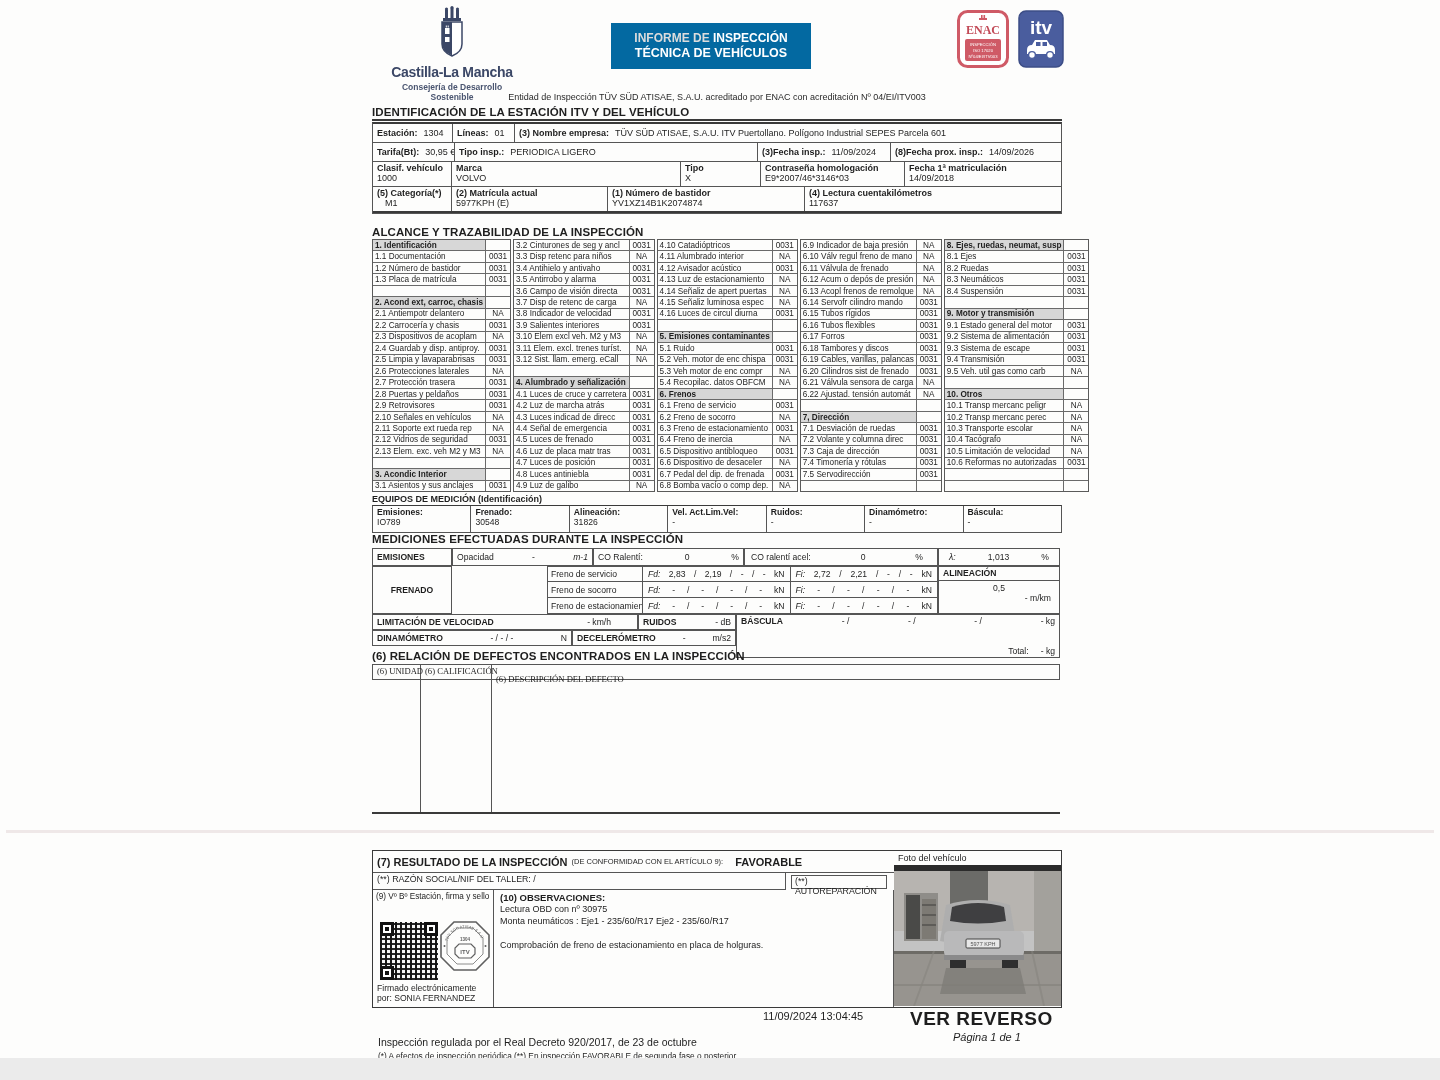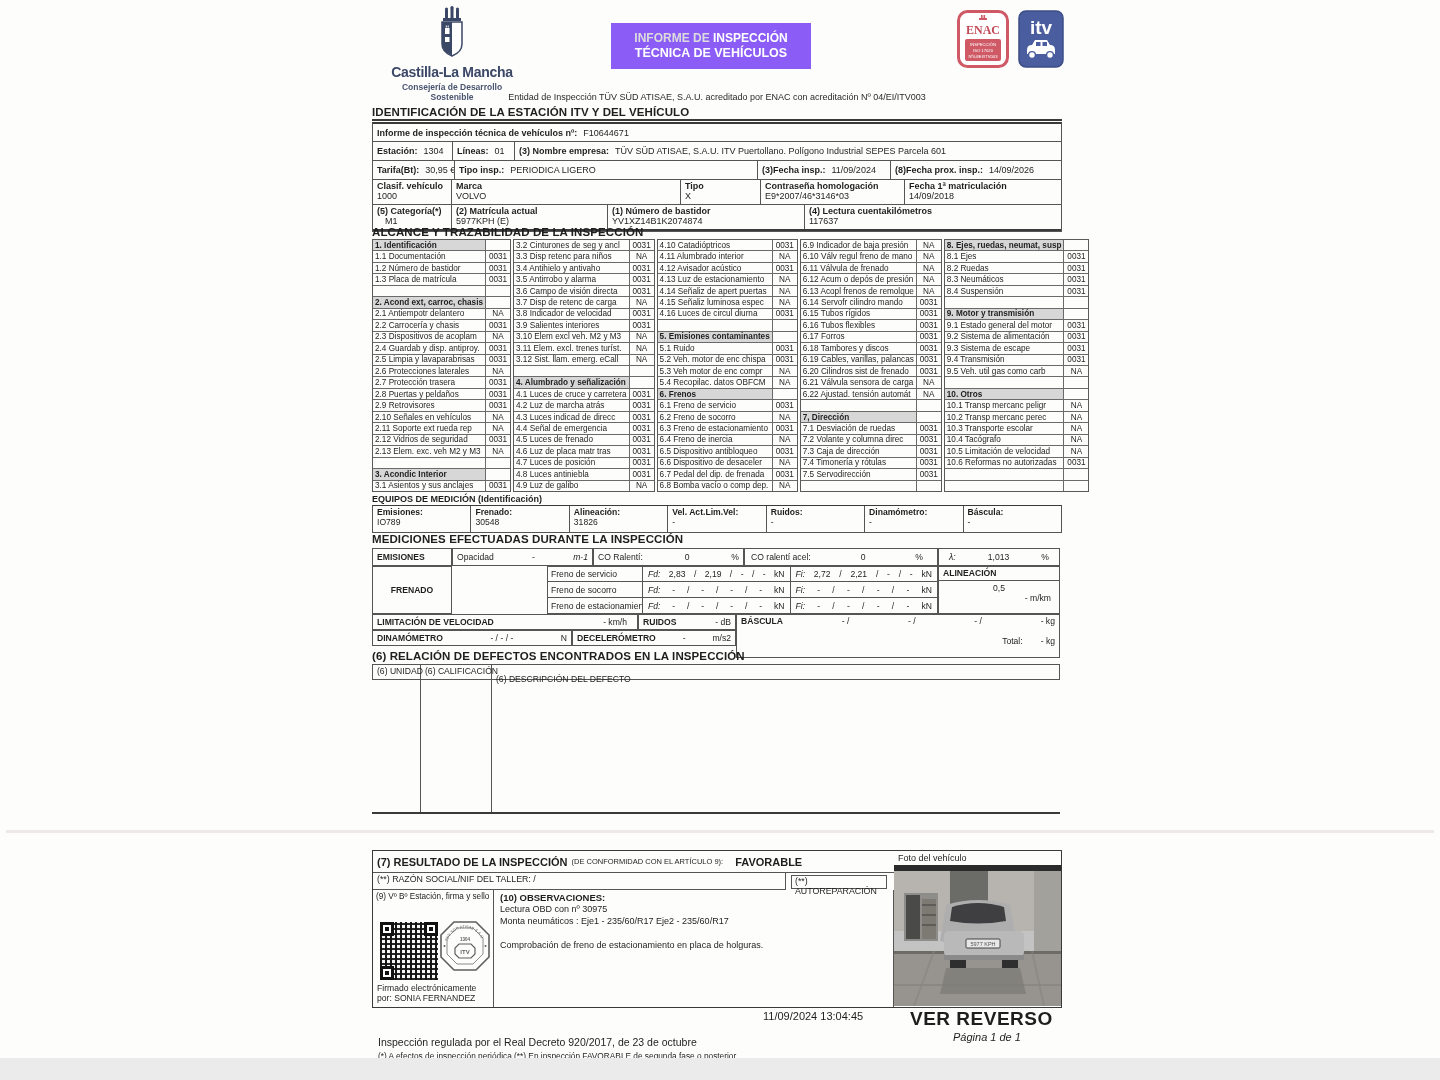--- a/index.html
+++ b/index.html
@@ -3,21 +3,21 @@
 <meta charset="utf-8">
 <style>
   html,body{margin:0;padding:0;}
   body{width:1440px;height:1080px;background:#fbfbfa;font-family:"Liberation Sans",sans-serif;color:#1e1e1e;position:relative;overflow:hidden;}
   .page{position:absolute;inset:0;background:#fdfdfc;}
   .abs{position:absolute;}
   
   .clm-wrap{position:absolute;left:388px;top:6px;width:128px;text-align:center;}
   .clm-name{font-size:14px;font-weight:bold;color:#3b4766;letter-spacing:-0.3px;margin-top:2px;}
   .clm-dept{font-size:8.5px;font-weight:bold;color:#4a5570;margin-top:2px;}
-  .title-box{position:absolute;left:611px;top:23px;width:200px;height:46px;background:#8b5cf6;text-align:center;display:flex;flex-direction:column;justify-content:center;line-height:15px;}
+  .title-box{position:absolute;left:611px;top:23px;width:200px;height:46px;background:#0369a1;text-align:center;display:flex;flex-direction:column;justify-content:center;line-height:15px;}
   .title-box .l1{font-size:12px;color:#dcdcdc;font-weight:bold;}
   .title-box .l1 b{color:#ffffff;}
   .title-box .l2{font-size:12.5px;color:#ffffff;font-weight:bold;}
   .accred{position:absolute;left:372px;top:92px;width:690px;text-align:center;font-size:9px;color:#2a2a2a;}
   
   .sectitle{position:absolute;left:372px;width:690px;font-weight:bold;font-size:11.5px;border-bottom:2px solid #3a3a3a;padding-bottom:1px;letter-spacing:0.1px;}
   .subtitle{position:absolute;left:372px;width:690px;font-weight:bold;font-size:9px;border-bottom:1.5px solid #3a3a3a;}
   
   .idtable{position:absolute;left:372px;top:122px;width:688px;border:1px solid #555;border-top:2px solid #3a3a3a;font-size:9px;}
   .idrow{display:flex;border-bottom:1px solid #555;align-items:stretch;}
@@ -54,23 +54,23 @@
   .fsub{width:95px;border-right:1px solid #555;padding:0 3px;box-sizing:border-box;display:flex;align-items:center;white-space:nowrap;overflow:hidden;}
   .fvals{flex:1;display:flex;align-items:center;justify-content:space-between;padding:0 5px;border-right:1px solid #555;}
   .fvals:last-child{border-right:none;}
   .fpre{font-style:italic;}
   .alin{position:absolute;left:566px;top:18px;width:122px;height:48px;border:1px solid #555;box-sizing:border-box;}
   .alin .ahead{font-weight:bold;border-bottom:1px solid #555;padding:1px 4px;height:14px;box-sizing:border-box;}
   .alin .aval{text-align:center;padding-top:2px;}
   .alin .aunit{text-align:right;padding-right:8px;}
   .bascula{position:absolute;left:364px;top:66px;width:324px;height:44px;border:1px solid #555;box-sizing:border-box;padding:1px 4px;}
   .bl1{display:flex;justify-content:space-between;align-items:center;}
-  .bl2{display:flex;justify-content:flex-end;gap:18px;margin-top:10px;}
+  .bl2{display:flex;justify-content:flex-end;gap:12px;margin-top:20px;}
   
-  .dhead{position:absolute;left:372px;top:664px;width:688px;height:16px;display:flex;border:1px solid #555;box-sizing:border-box;font-size:8.6px;}
+  .dhead{position:absolute;left:372px;top:664px;width:688px;height:16px;display:flex;border:1px solid #555;box-sizing:border-box;font-size:8.6px;font-family:Liberation Serif, serif;}
   .dcol{border-right:1px solid #555;padding:1px 4px;box-sizing:border-box;white-space:nowrap;}
   .dcol:last-child{border-right:none;flex:1;margin-top:8px;}
   .dbody{position:absolute;left:372px;top:680px;width:688px;height:133px;border-bottom:1.5px solid #3a3a3a;box-sizing:border-box;}
   .dline{position:absolute;top:0;bottom:0;width:1px;background:#555;}
   
   .resbox{position:absolute;left:372px;top:850px;width:690px;height:158px;border:1.5px solid #3a3a3a;box-sizing:border-box;font-size:8.8px;}
   .res-title{position:absolute;left:0;top:0;width:521px;height:22px;border-bottom:1px solid #555;display:flex;align-items:center;padding:0 4px;box-sizing:border-box;gap:4px;}
   .res-title .big{font-weight:bold;font-size:11px;}
   .res-title .tiny{font-size:7.5px;}
   .res-title .fav{font-weight:bold;font-size:11px;margin-left:8px;}
@@ -159,26 +159,20 @@
       <circle cx="14" cy="45" r="3.4" fill="#ffffff" stroke="#4a5d9e" stroke-width="1.4"></circle>
       <circle cx="32" cy="45" r="3.4" fill="#ffffff" stroke="#4a5d9e" stroke-width="1.4"></circle>
     </svg>
   </div>
 
   <div class="accred">Entidad de Inspección TÜV SÜD ATISAE, S.A.U. acreditado por ENAC con acreditación Nº 04/EI/ITV003</div>
 
   <div class="sectitle" style="top:106px;">IDENTIFICACIÓN DE LA ESTACIÓN ITV Y DEL VEHÍCULO</div>
 
   <div class="idtable">
-    <div class="idrow" style="height:17px;">
-      <div class="idcell inline-cell" style="flex:1;border-right:none;">
-        <span class="idlabel">Informe de inspección técnica de vehículos nº:</span>
-        <span>F10644671</span>
-      </div>
-    </div>
     <div class="idrow" style="height:18px;">
       <div class="idcell inline-cell" style="width:80px;">
         <span class="idlabel">Estación:</span>
         <span>1304</span>
       </div>
       <div class="idcell inline-cell" style="width:62px;">
         <span class="idlabel">Líneas:</span>
         <span>01</span>
       </div>
       <div class="idcell inline-cell" style="flex:1;">
@@ -835,21 +829,21 @@
             <span class="funit">kN</span>
           </div>
         </div>
       </div>
     <div class="alin">
       <div class="ahead">ALINEACIÓN</div>
       <div class="aval">0,5</div>
       <div class="aunit">-   m/km</div>
     </div>
 
-    <div class="mcell sp" style="left:0;top:66px;width:266px;height:16px;padding-right:10px;">
+    <div class="mcell sp" style="left:0;top:66px;width:266px;height:16px;padding-right:26px;">
       <span class="mbold">LIMITACIÓN DE VELOCIDAD</span>
       <span>-  km/h</span>
     </div>
     <div class="mcell sp" style="left:266px;top:66px;width:98px;height:16px;">
       <span class="mbold">RUIDOS</span>
       <span>-  dB</span>
     </div>
 
     <div class="mcell sp" style="left:0;top:82px;width:200px;height:16px;">
       <span class="mbold">DINAMÓMETRO</span>

